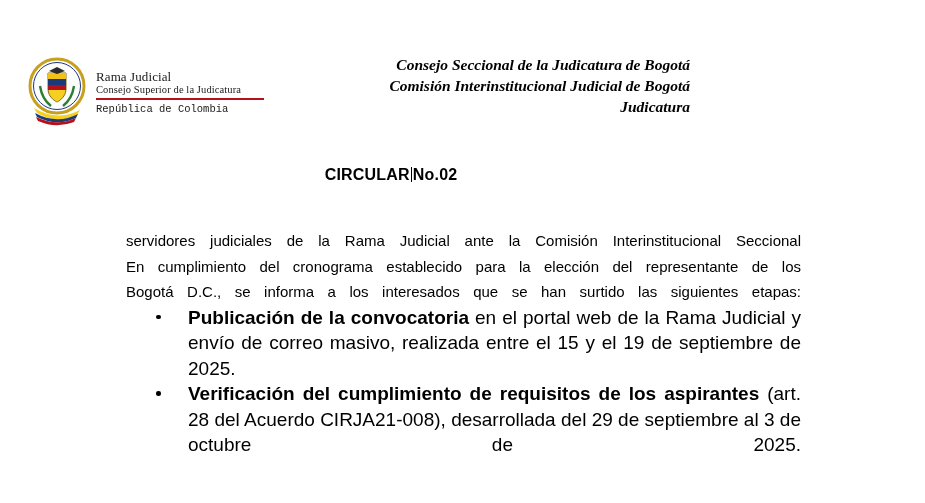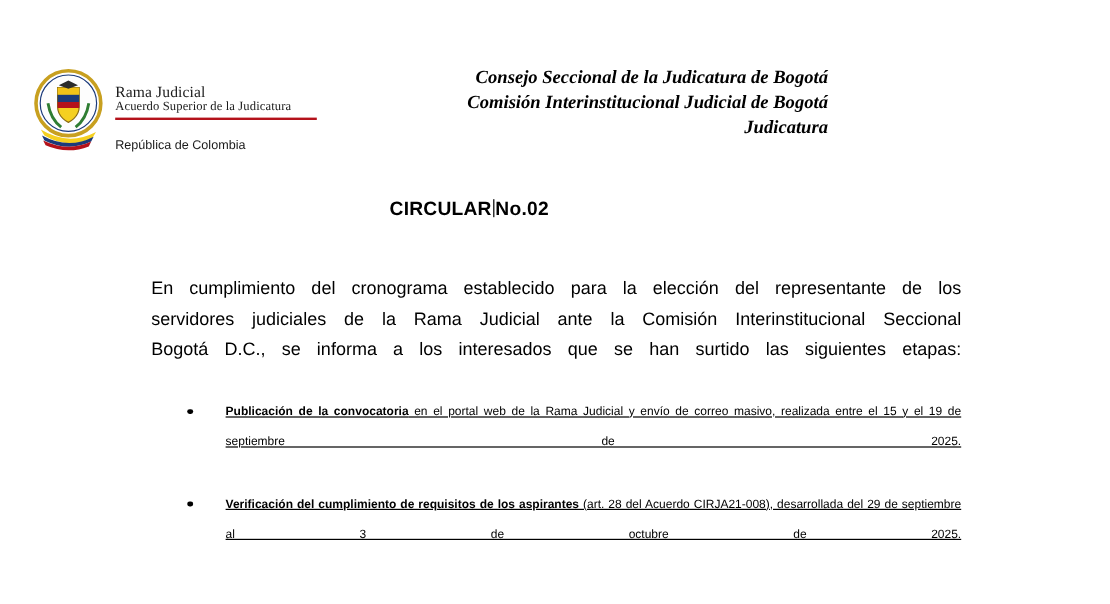--- a/index.html
+++ b/index.html
@@ -63,22 +63,22 @@
     color: #1a1a1a;
     letter-spacing: 0.1px;
   }
   .logo-rule {
     margin-top: 2px;
     width: 168px;
     height: 1.6px;
     background: #b4121b;
   }
   .logo-line3 {
-    margin-top: 15px;
-    font-family: Liberation Sans, sans-serif;
+    margin-top: 3px;
+    font-family: Liberation Mono, monospace;
     font-size: 10.5px;
     line-height: 13px;
     color: #1a1a1a;
   }
 
   .header-titles {
     position: absolute;
     left: 250px;
     top: 6px;
     width: 440px;
@@ -137,27 +137,25 @@
   }
 
   ul.bullets {
     margin: 0;
     padding: 0;
     list-style: none;
   }
   li.bullet-item {
     position: relative;
     padding-left: 62px;
-    margin-top: 26px;
     font-family: "Liberation Sans", sans-serif;
-    font-size: 10px;
+    font-size: 19px;
     line-height: 25.5px;
     text-align: justify;
     color: #000000;
-    text-decoration: underline;
   }
   li.bullet-item .dot {
     position: absolute;
     left: 30px;
     top: 10px;
     width: 4.5px;
     height: 4.5px;
     background: #000;
     border-radius: 50%;
   }
@@ -192,42 +190,42 @@
         <path d="M14 30 q2 13 11 20" stroke="#2f7d32" stroke-width="2.4" fill="none"></path>
         <path d="M48 30 q-2 13 -11 20" stroke="#2f7d32" stroke-width="2.4" fill="none"></path>
 
         <path d="M8 52 q23 14 46 2 l-3 5 q-20 10 -40 -2 z" fill="#f5d020"></path>
         <path d="M9 57 q22 12 43 1 l-2 4 q-19 9 -39 -1 z" fill="#1b3a7a"></path>
         <path d="M10 61 q21 10 40 1 l-2 4 q-18 7 -36 -1 z" fill="#b4121b"></path>
       </svg>
 
       <div class="logo-text">
         <div class="logo-line1">Rama Judicial</div>
-        <div class="logo-line2">Acuerdo Superior de la Judicatura</div>
+        <div class="logo-line2">Consejo Superior de la Judicatura</div>
         <div class="logo-rule"></div>
         <div class="logo-line3">República de Colombia</div>
       </div>
     </div>
 
     <div class="header-titles">
       <div>Consejo Seccional de la Judicatura de Bogotá</div>
       <div>Comisión Interinstitucional Judicial de Bogotá</div>
       <div>Judicatura</div>
     </div>
   </div>
 
   <div class="circular-title">
     <span>CIRCULAR</span><span class="caret"></span><span>No.02</span>
   </div>
 
   <div class="body-wrap">
 
     <div class="para">
+      <span class="last-line">servidores judiciales de la Rama Judicial ante la Comisión Interinstitucional Seccional</span>
       <span class="last-line">En cumplimiento del cronograma establecido para la elección del representante de los</span>
-      <span class="last-line">servidores judiciales de la Rama Judicial ante la Comisión Interinstitucional Seccional</span>
       <span class="last-line">Bogotá D.C., se informa a los interesados que se han surtido las siguientes etapas:</span>
     </div>
 
     <ul class="bullets">
       <li class="bullet-item just-all">
         <span class="dot"></span>
         <b>Publicación de la convocatoria</b><span> en el portal web de la Rama Judicial y envío de correo masivo, realizada entre el 15 y el 19 de septiembre de 2025.</span>
       </li>
       <li class="bullet-item just-all">
         <span class="dot"></span>

